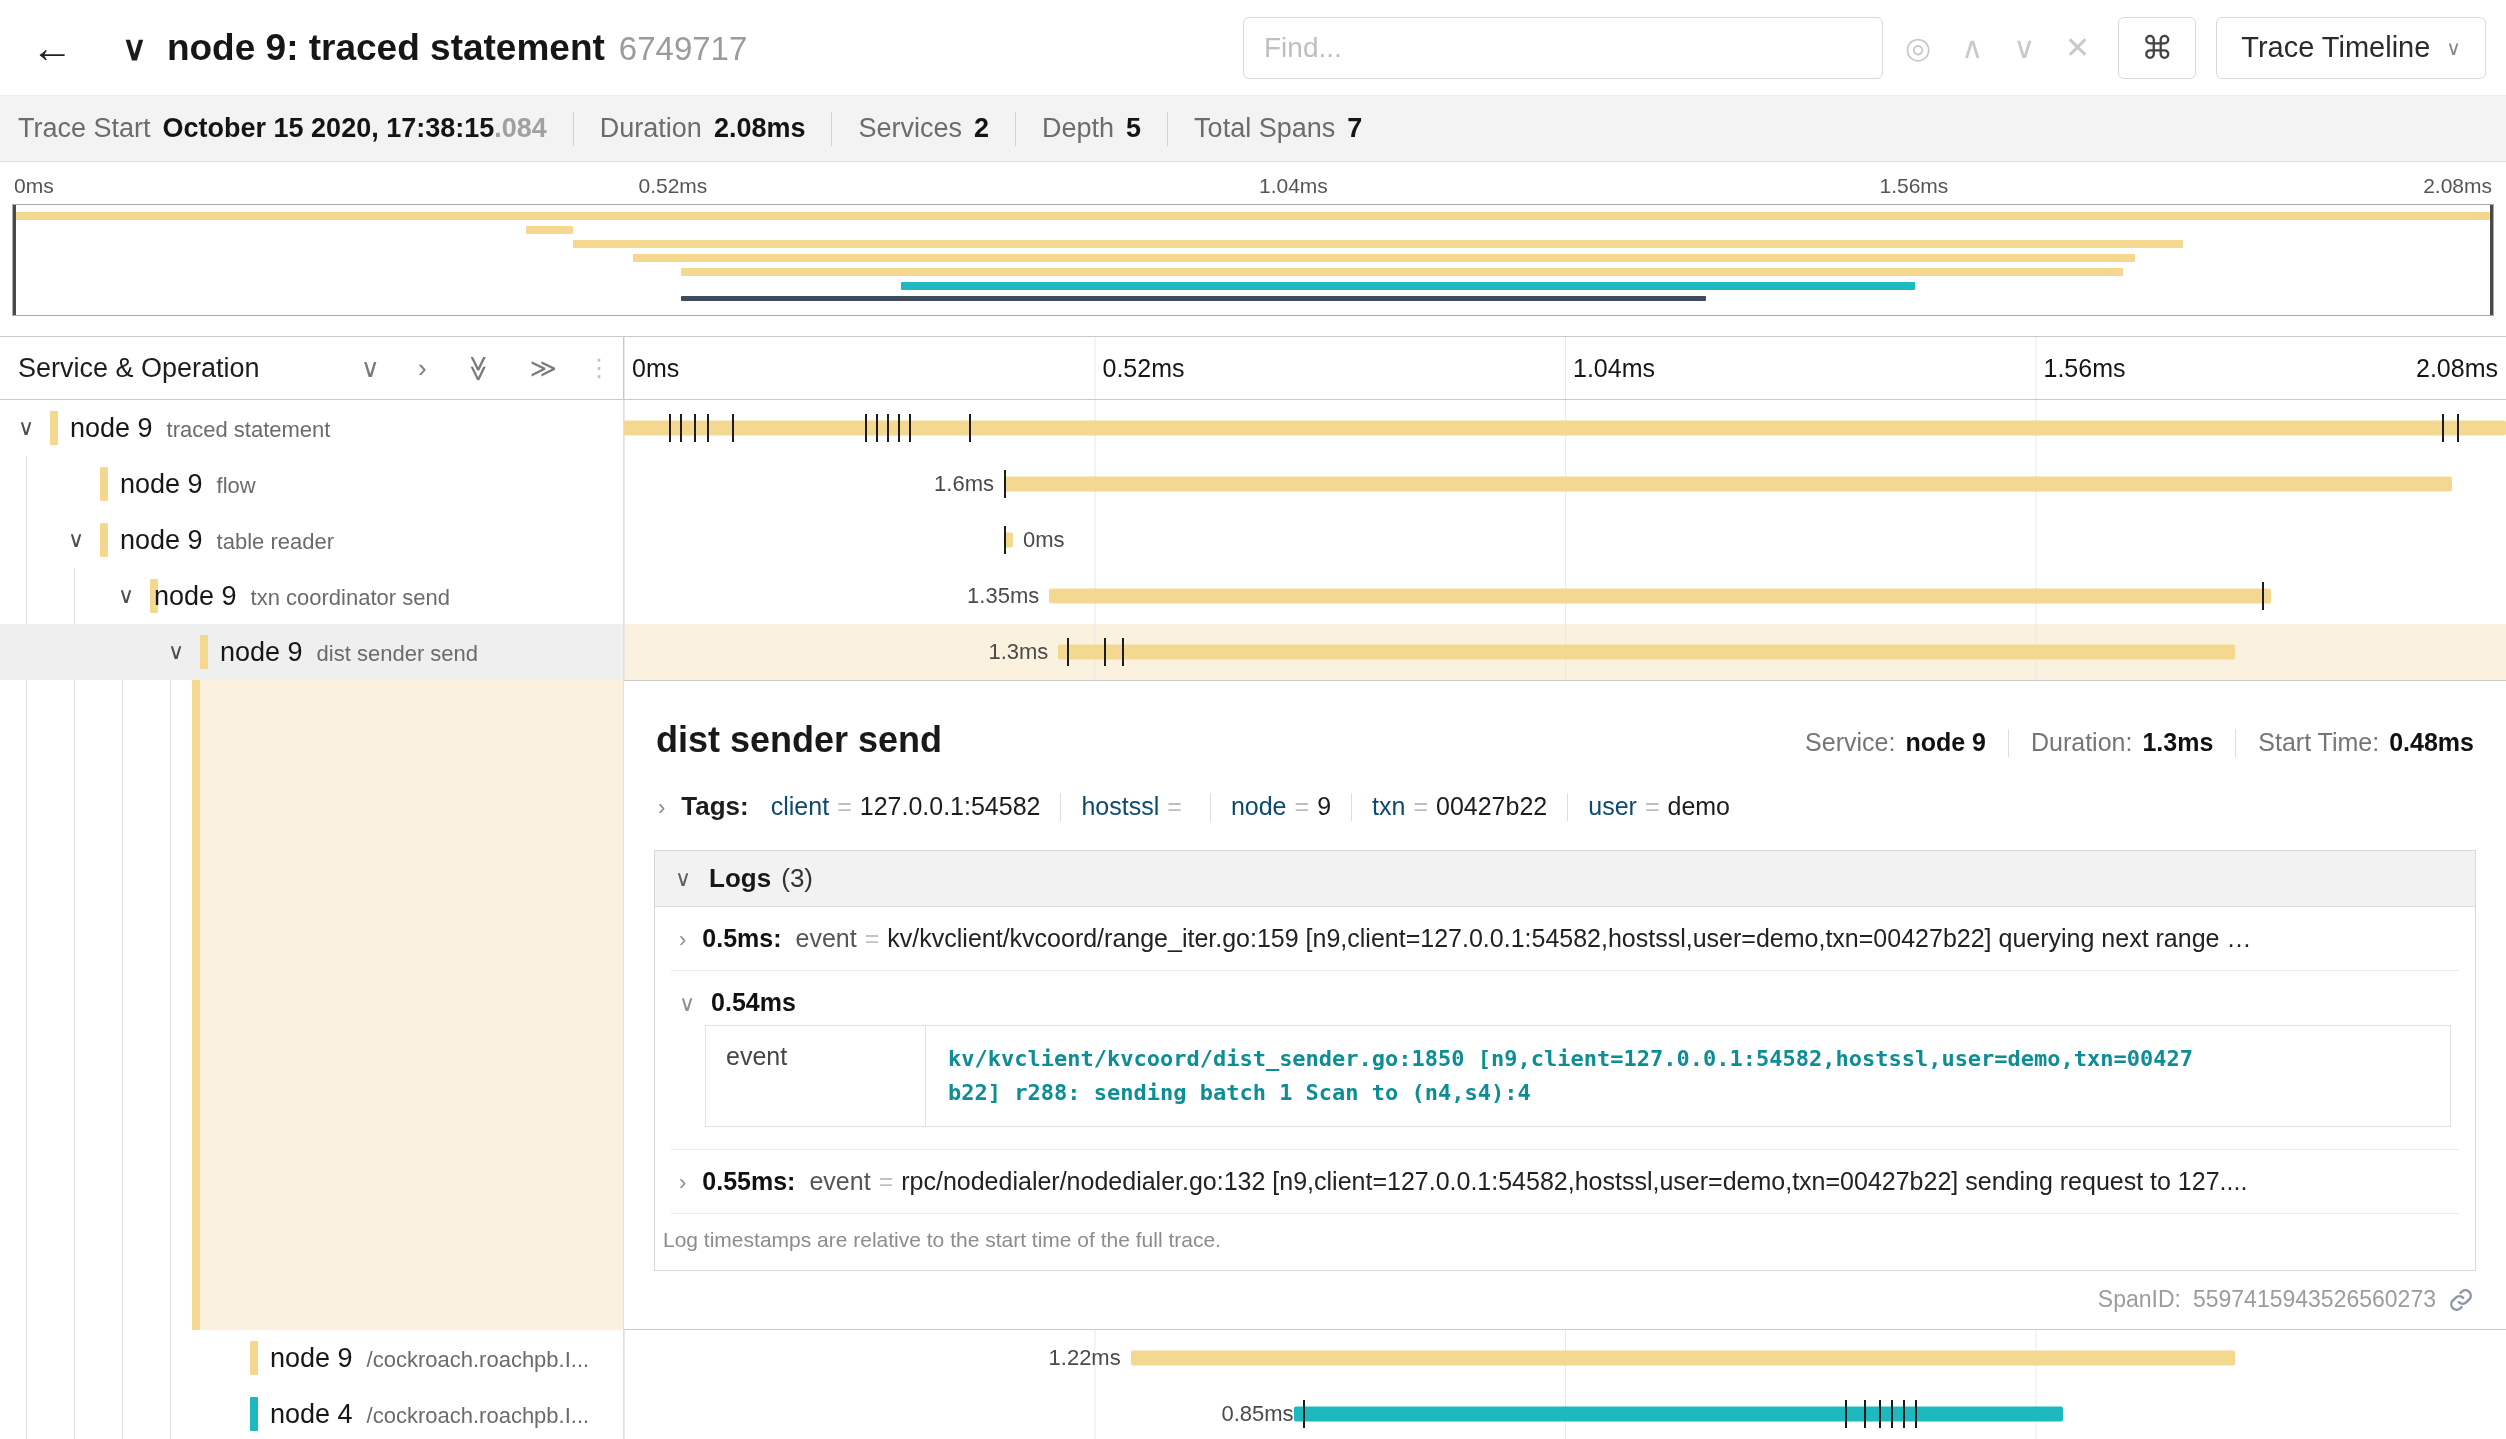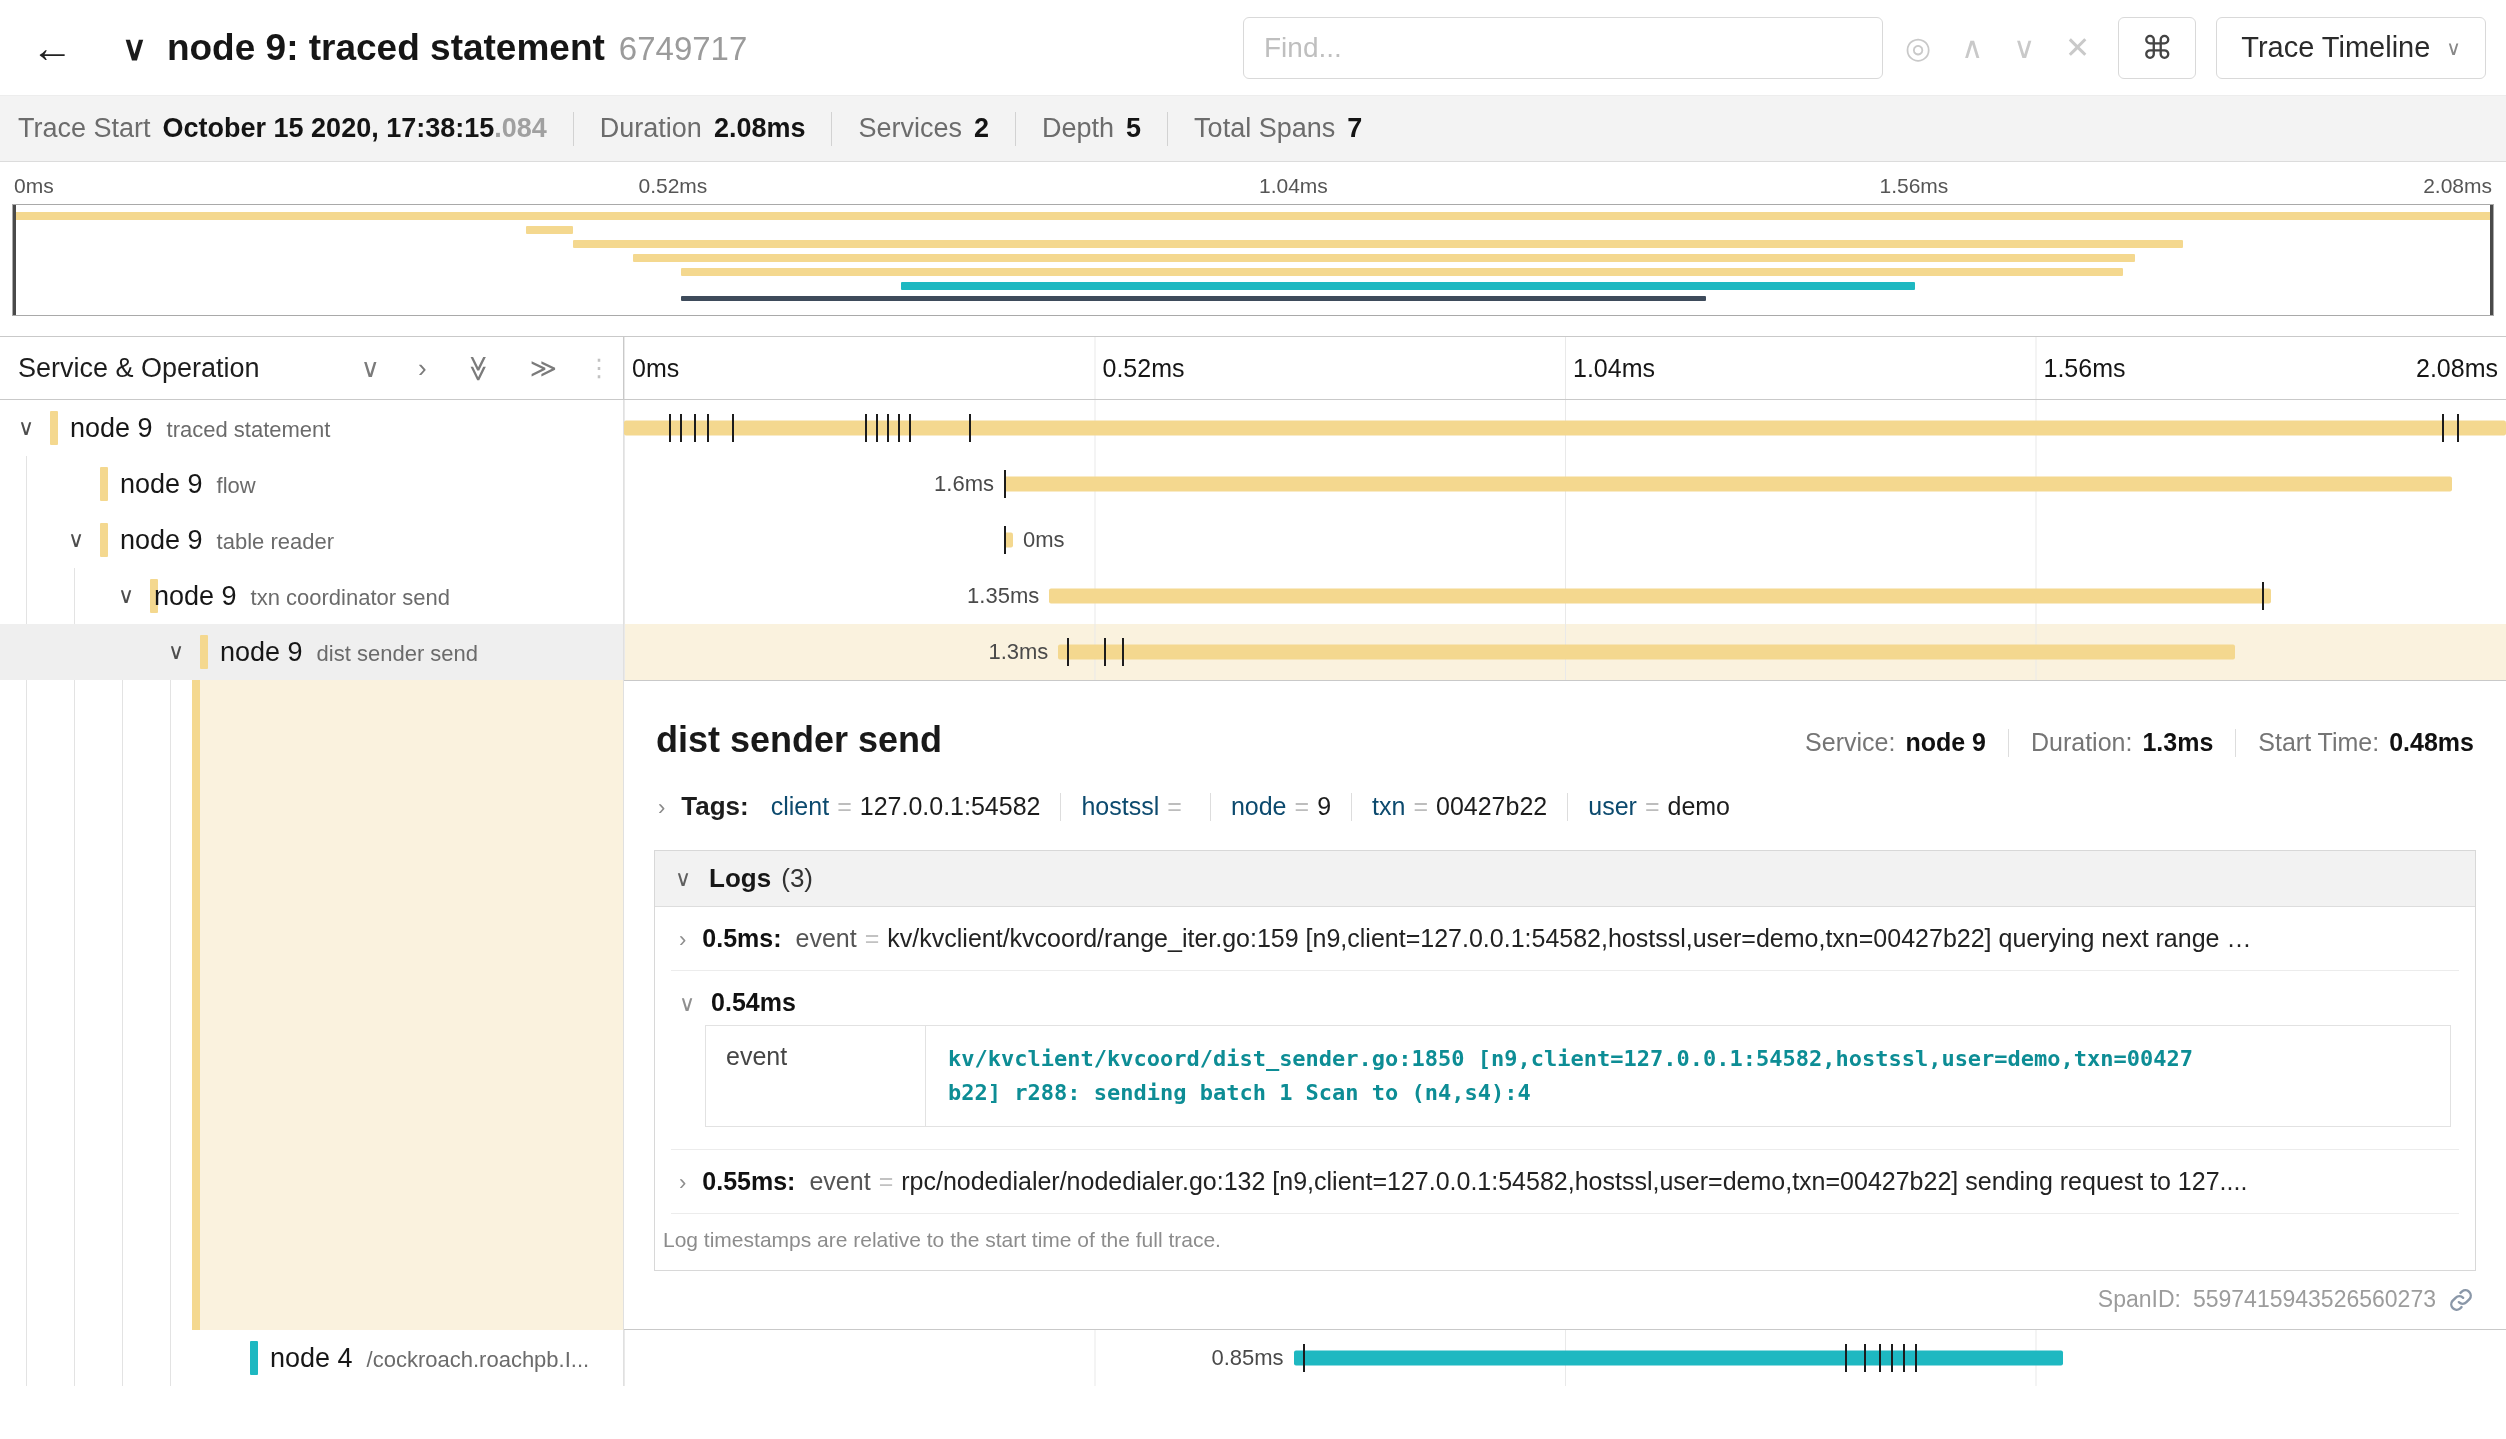--- a/index.html
+++ b/index.html
@@ -348,25 +348,35 @@
             <path d="M10 14a5 5 0 0 0 7 0l3-3a5 5 0 0 0-7-7l-1.5 1.5"></path>
             <path d="M14 10a5 5 0 0 0-7 0l-3 3a5 5 0 0 0 7 7l1.5-1.5"></path>
           </svg>
         </div>
       </section>
     </div>
 
     <div id="rowsBottom">
         <div class="row">
           <div class="row-left">
+            <span class="chip" style="left: 250px; background: rgb(244, 216, 143);"></span>
+            <span class="names" style="left: 270px;"><span class="svc">node 9</span><span class="op">/cockroach.roachpb.I...</span></span>
+          </div>
+          <div class="row-right gridbg">
+            <span class="bar-label" style="right: 73.0769%; margin-right: 10px;">1.22ms</span>
+            <div class="bar" style="left: 26.9231%; width: 58.6538%; background: rgb(244, 216, 143);"></div>
+          </div>
+        </div>
+        <div class="row">
+          <div class="row-left">
             <span class="chip" style="left: 250px; background: rgb(30, 184, 193);"></span>
             <span class="names" style="left: 270px;"><span class="svc">node 4</span><span class="op">/cockroach.roachpb.I...</span></span>
           </div>
           <div class="row-right gridbg">
-            <span class="bar-label" style="right: 64.4231%; margin-right: 10px;">0.85ms</span>
+            <span class="bar-label" style="right: 64.4231%; ">0.85ms</span>
             <div class="bar" style="left: 35.5769%; width: 40.8654%; background: rgb(30, 184, 193);"></div>
             <div class="btick" style="left: 36.0577%;"></div>
             <div class="btick" style="left: 64.9038%;"></div>
             <div class="btick" style="left: 65.8654%;"></div>
             <div class="btick" style="left: 66.6827%;"></div>
             <div class="btick" style="left: 67.3077%;"></div>
             <div class="btick" style="left: 67.9808%;"></div>
             <div class="btick" style="left: 68.6058%;"></div>
           </div>
         </div>

